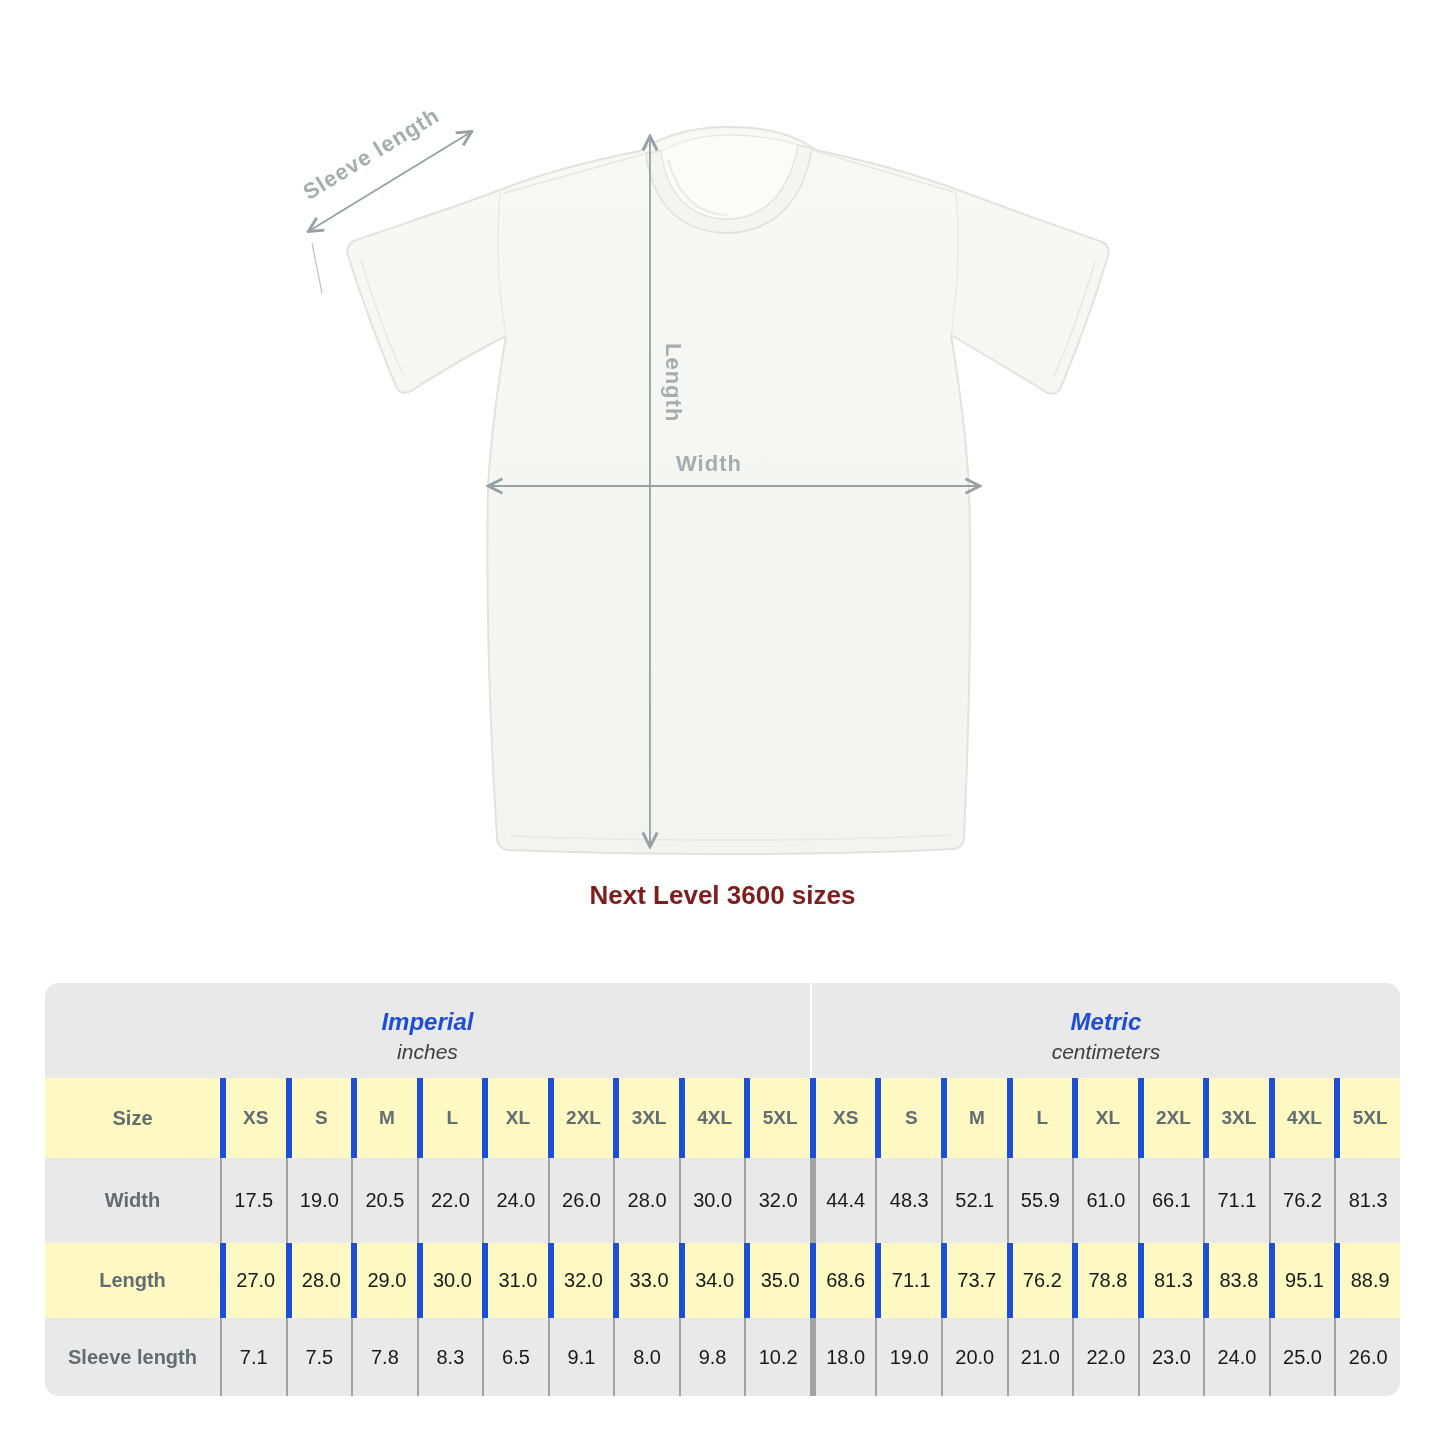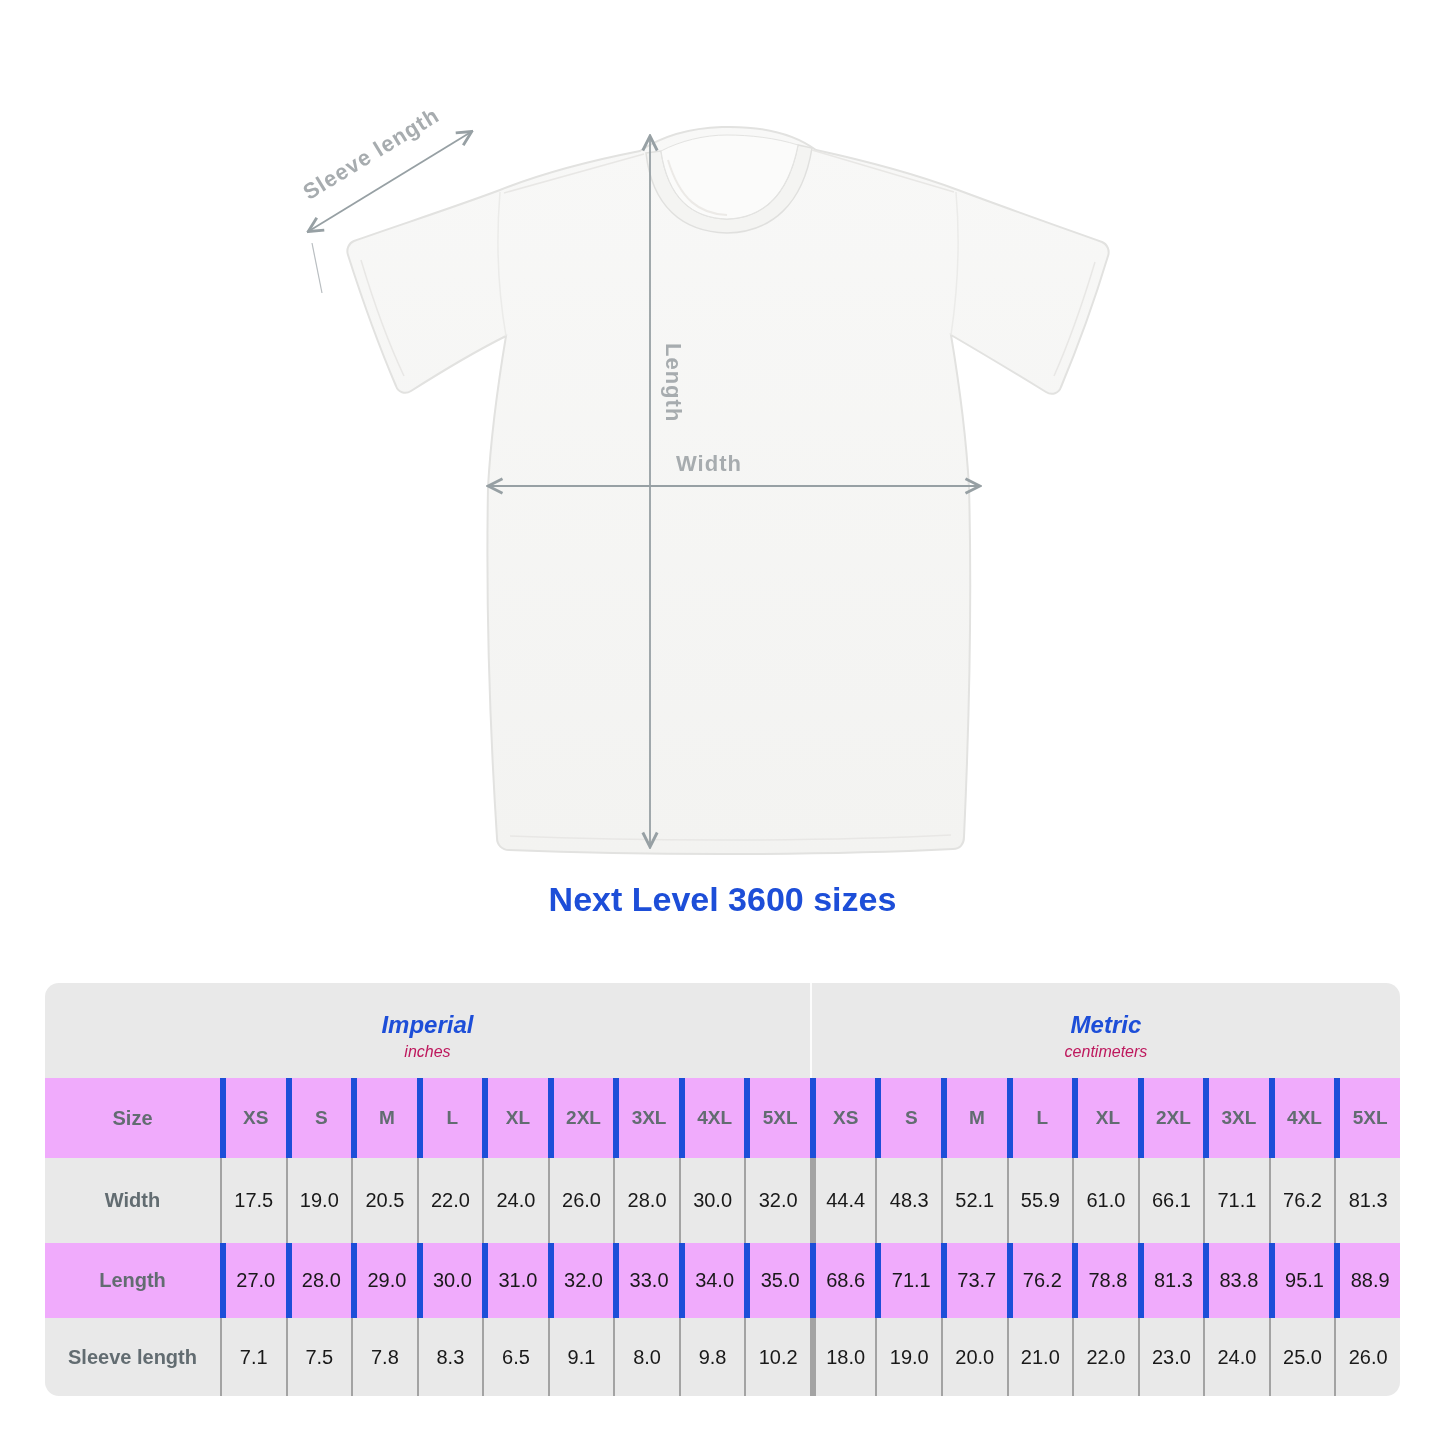--- a/index.html
+++ b/index.html
@@ -9,21 +9,21 @@
   }
   
   .shirt-svg { position:absolute; left:0; top:0; }
   .shirt-label {
     font-family:"Liberation Sans", sans-serif;
     font-size:22px; font-weight:bold; fill:#a7acaf; letter-spacing:1px;
   }
   
   .title {
     position:absolute; left:0; top:880px; width:1445px;
-    text-align:center; font-size:34px; font-weight:bold; color:#1d4ed8;
+    text-align:center; font-size:26px; font-weight:bold; color:#7f1d1d;
   }
   .note {
     position:absolute; left:0; top:928px; width:1445px;
     text-align:center; font-size:20px; font-style:italic; color:#6d6d6d;
   }
   
   .table-wrap {
     position:absolute; left:45px; top:983px; width:1355px;
     border-radius:14px; overflow:hidden;
   }
@@ -32,22 +32,22 @@
   }
   table.size-table td { text-align:center; vertical-align:middle; padding:0; box-sizing:border-box; }
   tr.band-row   { height:95px; }
   tr.r-size     { height:80px; }
   tr.r-width    { height:85px; }
   tr.r-length   { height:75px; }
   tr.r-sleeve   { height:78px; }
   .band { background:#e9e9e9; }
   .band.met { border-left:2px solid rgba(255,255,255,0.85); }
   .unit-name { font-size:24px; font-weight:bold; font-style:italic; color:#1d4ed8; padding-top:10px; }
-  .unit-sub  { font-size:16px; font-style:italic; color:#be185d; padding-top:4px; }
-  .row-light { background:#f0abfc; }
+  .unit-sub  { font-size:21px; font-style:italic; color:#404040; padding-top:4px; }
+  .row-light { background:#fef9c3; }
   .row-dark  { background:#e9e9e9; }
   .lbl    { font-size:20px; font-weight:bold; color:#626c71; }
   .size-h { font-size:19px; font-weight:bold; color:#626c71; }
   .val    { font-size:20px; color:#191919; }
   .row-light .sep { border-left:6px solid #1d4ed8; }
   .row-dark  .sep { border-left:2px solid #a3a3a3; }
   .row-light .secdiv { border-left-width:6px; }
   .row-dark  .secdiv { border-left-width:6px;margin-left:30px; }
 </style>
 </head>

